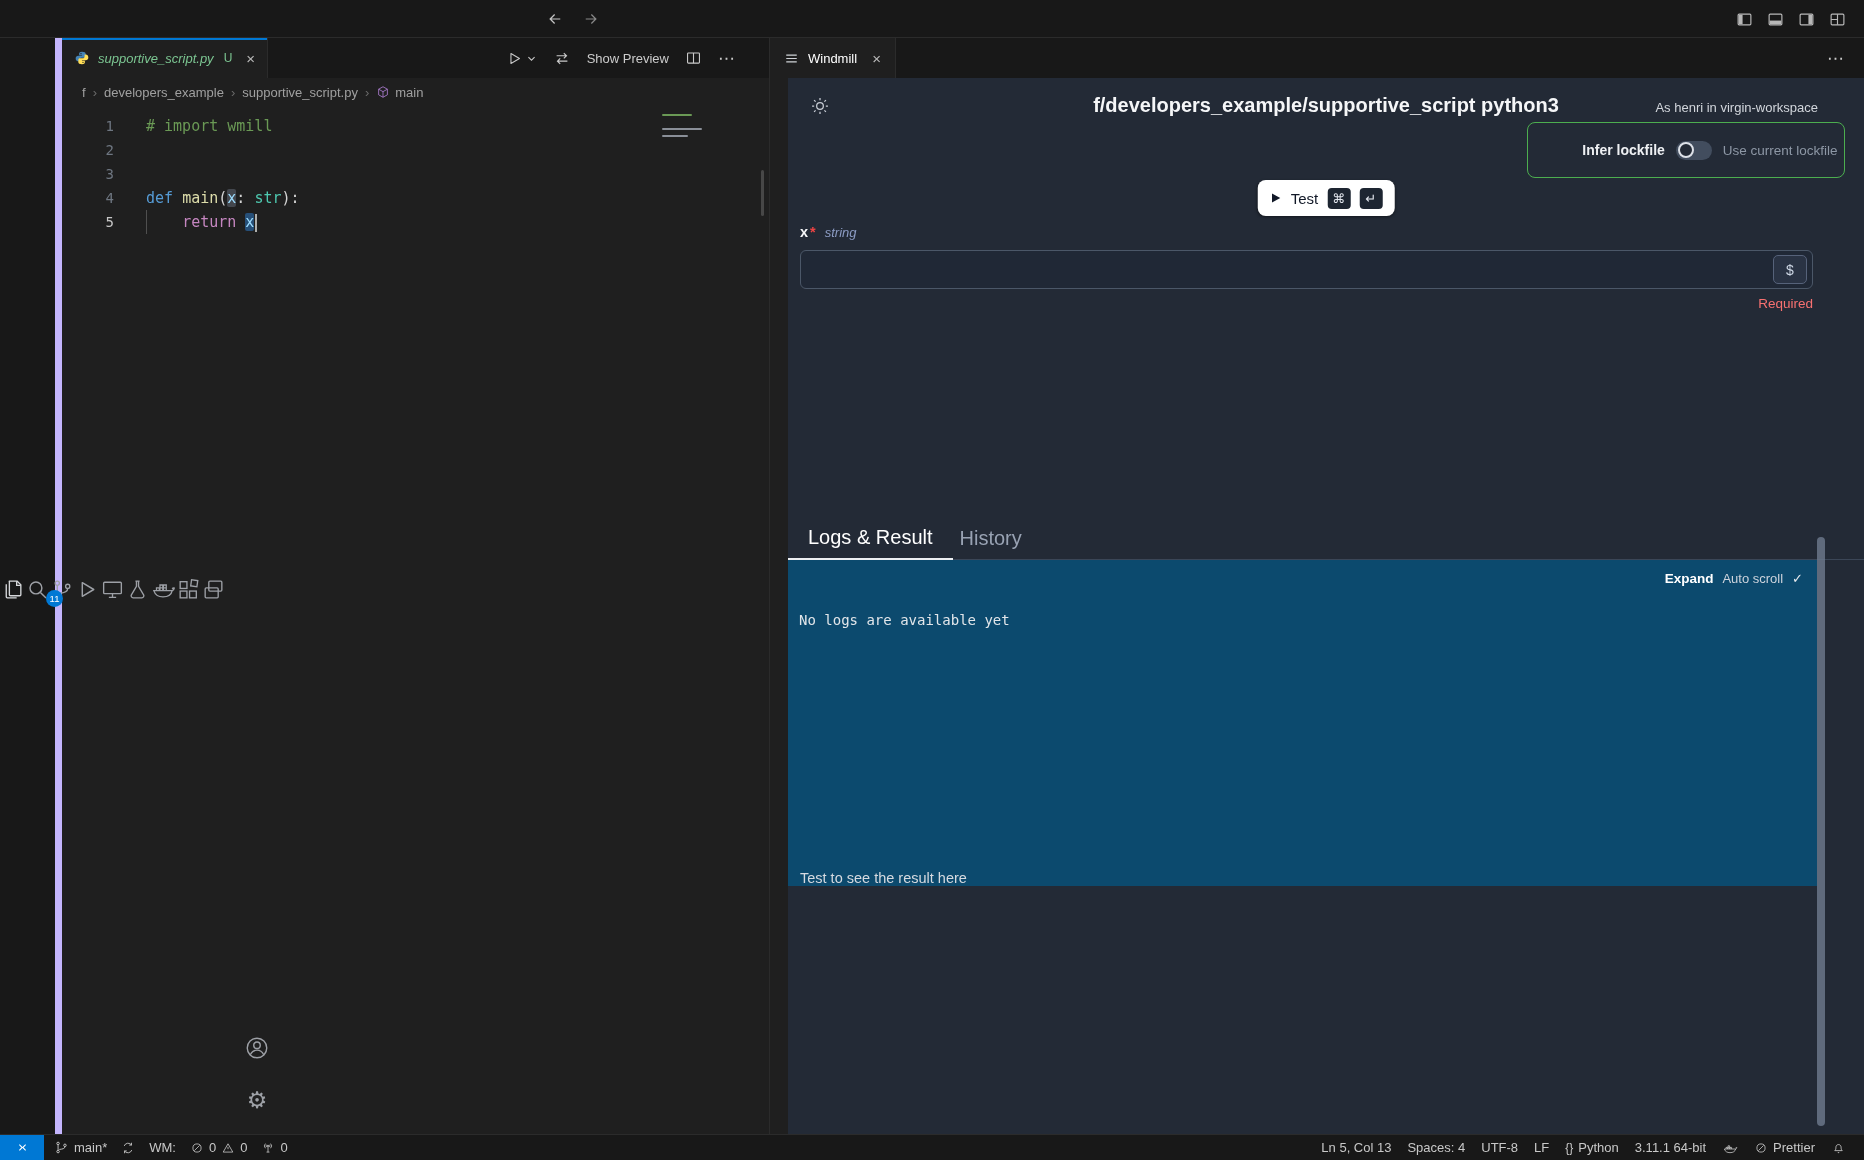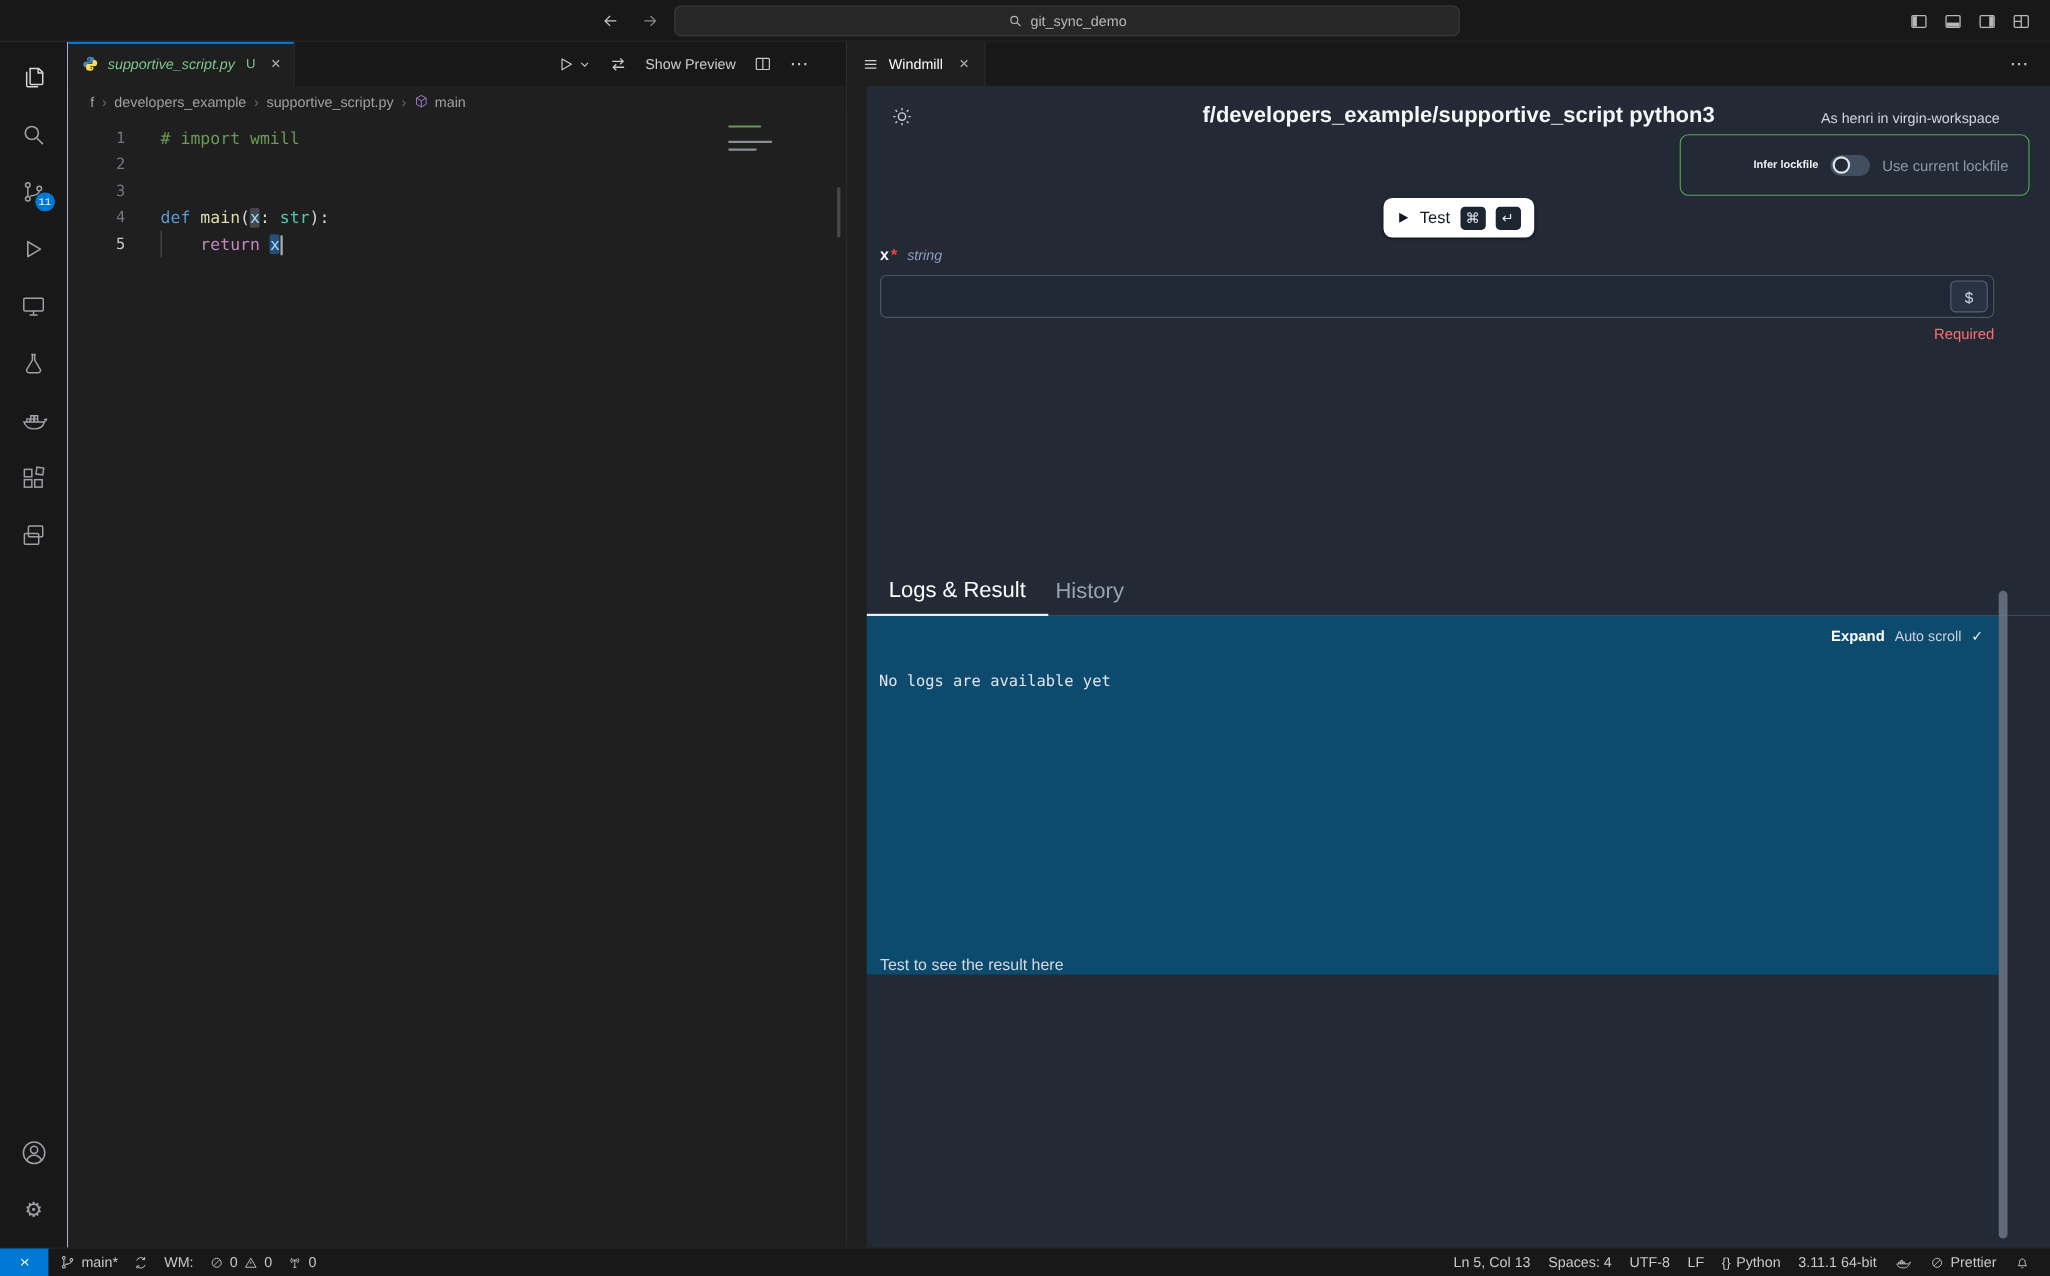--- a/index.html
+++ b/index.html
@@ -14,22 +14,22 @@
   .navbtn.fwd { color:#8a8a8a; }
   .cmdcenter { position:absolute; left:613px; top:5px; width:714px; height:28px; background:#272727;
     border:1px solid #3d3d3d; border-radius:6px; display:flex; align-items:center; justify-content:center;
     gap:7px; color:#b8b8b8; font-size:13px; }
   .layoutbtns { position:absolute; right:18px; top:0; height:38px; display:flex; align-items:center; gap:14px; color:#b8b8b8; }
 
   
   .main { display:flex; height:1096px; }
 
   
-  .activitybar { width:62px; background:#181818; border-right:1px solid #c4b5fd;
-    display:flex; flex-direction:column; align-items:center; padding-top:6px;font-family:Liberation Mono, monospace; }
+  .activitybar { width:62px; background:#181818; border-right:7px solid #c4b5fd;
+    display:flex; flex-direction:row; align-items:center; padding-top:6px; }
   .ab-item { position:relative; width:62px; height:52px; display:flex; align-items:center; justify-content:center; color:#9da0a6; }
   .ab-item.first { color:#d5d7da; }
   .ab-badge { position:absolute; right:12px; bottom:8px; min-width:17px; height:17px; border-radius:9px;
     background:#0078d4; color:#fff; font-size:9.5px; display:flex; align-items:center; justify-content:center; padding:0 3px; }
   .ab-bottom { margin-top:auto; display:flex; flex-direction:column; align-items:center; padding-bottom:8px; }
   .gear-glyph { font-size:23px; line-height:1; color:#9da0a6; }
 
   
   .editorgroup { width:708px; display:flex; flex-direction:column; background:#1f1f1f; border-right:1px solid #2b2b2b; }
   .tabbar { height:40px; background:#181818; display:flex; align-items:stretch; position:relative; }
@@ -75,21 +75,21 @@
   .wmtabbar { height:40px; background:#181818; display:flex; align-items:stretch; position:relative; }
   .wmtab { display:flex; align-items:center; gap:9px; padding:0 14px; background:#1f1f1f; border-right:1px solid #2b2b2b; font-size:13px; color:#ffffff; }
   .wm-more { position:absolute; right:20px; top:0; height:40px; display:flex; align-items:center; color:#c9c9c9; font-size:17px; }
 
   .webview { position:absolute; left:18px; right:0; top:40px; bottom:0; background:#232a36; color:#d6dae0; }
   .sunbtn { position:absolute; left:22px; top:18px; color:#c9ced6; }
   .wm-title { position:absolute; left:0; right:0; top:16px; text-align:center; font-size:20px; font-weight:600; color:#f5f6f8; }
   .wm-context { position:absolute; right:46px; top:22px; font-size:13px; color:#d2d6dc; }
   .lockbox { position:absolute; right:19px; top:44px; width:318px; height:56px; border:1.5px solid #4cae4f;
     border-radius:8px; display:flex; align-items:center; justify-content:center; gap:11px; }
-  .lock-label { font-size:10px; color:#eef0f3; font-weight:600;margin-left:48px; }
+  .lock-label { font-size:14px; color:#eef0f3; font-weight:600;margin-left:48px; }
   .lock-use { font-size:13.5px; color:#8d97a5; font-weight:400; }
   .toggle { width:36px; height:19px; border-radius:10px; background:#424d5e; position:relative; flex:none; }
   .toggle-knob { position:absolute; left:2px; top:1.5px; width:16px; height:16px; border-radius:50%;
     background:#232a36; border:2px solid #dde1e8; }
   .testbtn { position:absolute; left:50%; transform:translateX(-50%); top:102px; height:36px; background:#ffffff;
     border-radius:8px; display:flex; align-items:center; gap:9px; padding:0 12px; color:#111827;
     box-shadow:0 1px 3px rgba(0,0,0,.45); cursor:pointer; }
   .testbtn .tlabel { font-size:15px; font-weight:500; }
   .kbd { width:23px; height:21px; background:#1d2531; border-radius:4px; color:#e3e7ee; font-size:13px;
     display:flex; align-items:center; justify-content:center; }
@@ -141,29 +141,20 @@
       <span class="navbtn">
         <svg width="18" height="18" viewBox="0 0 24 24" fill="none" stroke="currentColor" stroke-width="1.6">
             <path d="M19 12H6M11.5 6L5.5 12l6 6"></path>
           </svg>
       </span>
       <span class="navbtn fwd">
         <svg width="18" height="18" viewBox="0 0 24 24" fill="none" stroke="currentColor" stroke-width="1.6">
             <path d="M5 12h13M12.5 6l6 6-6 6"></path>
           </svg>
       </span>
-    </div>
-    <div class="cmdcenter">
-      <span>
-        <svg width="14" height="14" viewBox="0 0 24 24" fill="none" stroke="currentColor" stroke-width="1.8">
-            <circle cx="10.5" cy="10.5" r="5.5"></circle>
-            <path d="M14.8 14.8L20 20"></path>
-          </svg>
-      </span>
-      <span>git_sync_demo</span>
     </div>
     <div class="layoutbtns">
       <span>
         <svg width="17" height="17" viewBox="0 0 16 16" fill="none" stroke="currentColor" stroke-width="1.1">
             <rect x="2" y="3" width="12" height="10" rx="1"></rect>
             <rect x="2.6" y="3.6" width="3.6" height="8.8" fill="currentColor" stroke="none"></rect>
           </svg>
       </span>
       <span>
         <svg width="17" height="17" viewBox="0 0 16 16" fill="none" stroke="currentColor" stroke-width="1.1">

